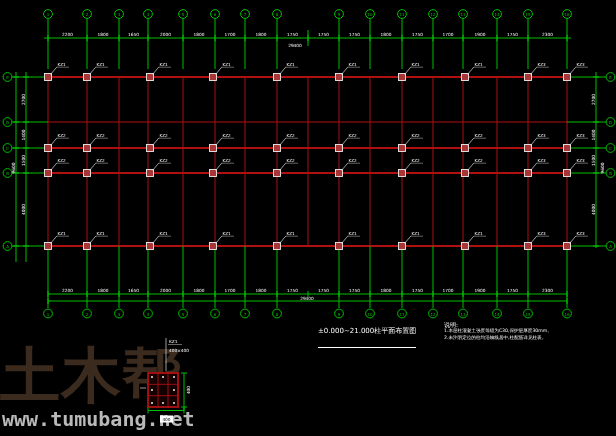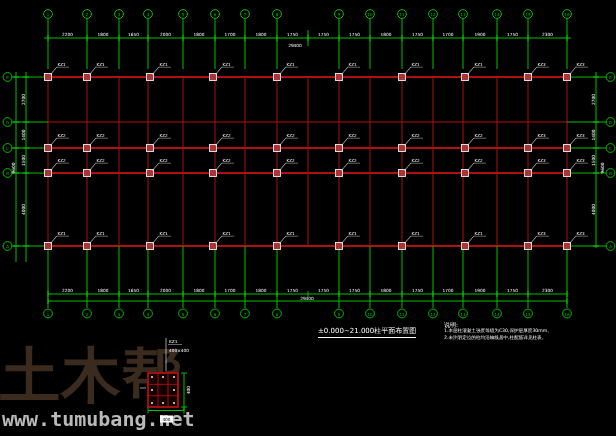--- a/index.html
+++ b/index.html
@@ -7,21 +7,21 @@
          font-family:"DejaVu Sans",sans-serif;}
   .wm-brand{position:absolute;left:0px;top:344px;z-index:1;color:#3b2a1e;
             font-weight:bold;font-size:60px;line-height:1.05;letter-spacing:1px;
             font-family:"DejaVu Sans",sans-serif;white-space:nowrap;}
   .wm-url{position:absolute;left:2px;top:407px;z-index:1;color:#b9b9b9;
           font-weight:bold;font-size:20px;letter-spacing:0px;
           font-family:"DejaVu Sans Mono",monospace;white-space:nowrap;}
   #cad{position:absolute;left:0;top:0;z-index:2;}
   #cad text{font-family:"DejaVu Sans",sans-serif;}
   .title{position:absolute;left:318px;top:328px;z-index:3;color:#fff;font-size:7px;
-         border-bottom:1px solid #fff;padding-bottom:1px;white-space:nowrap;line-height:1.1;}
+         border-bottom:1px solid #fff;padding-bottom:11px;white-space:nowrap;line-height:1.1;}
   .notes{position:absolute;left:444px;top:321px;z-index:3;color:#fff;}
   .notes .hd{font-size:6px;line-height:1.2;}
   .notes .it{font-size:4.6px;line-height:1.5;white-space:nowrap;}
 </style>
 </head>
 <body>
 
 <div id="stage">
 
   <div class="wm-brand">土木帮</div>

